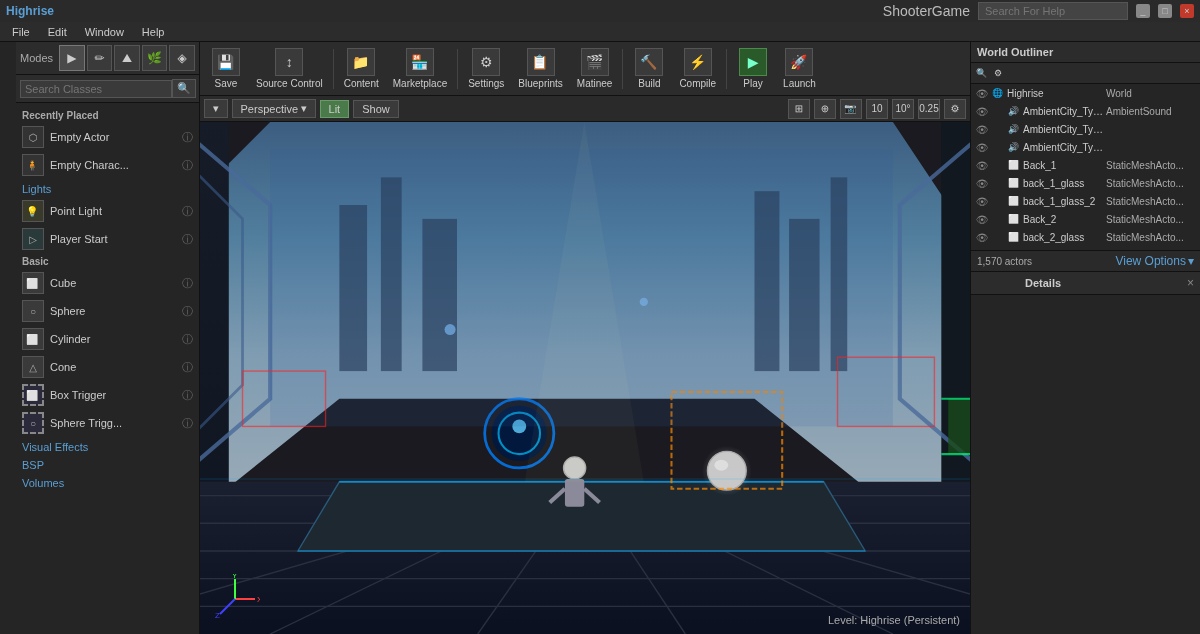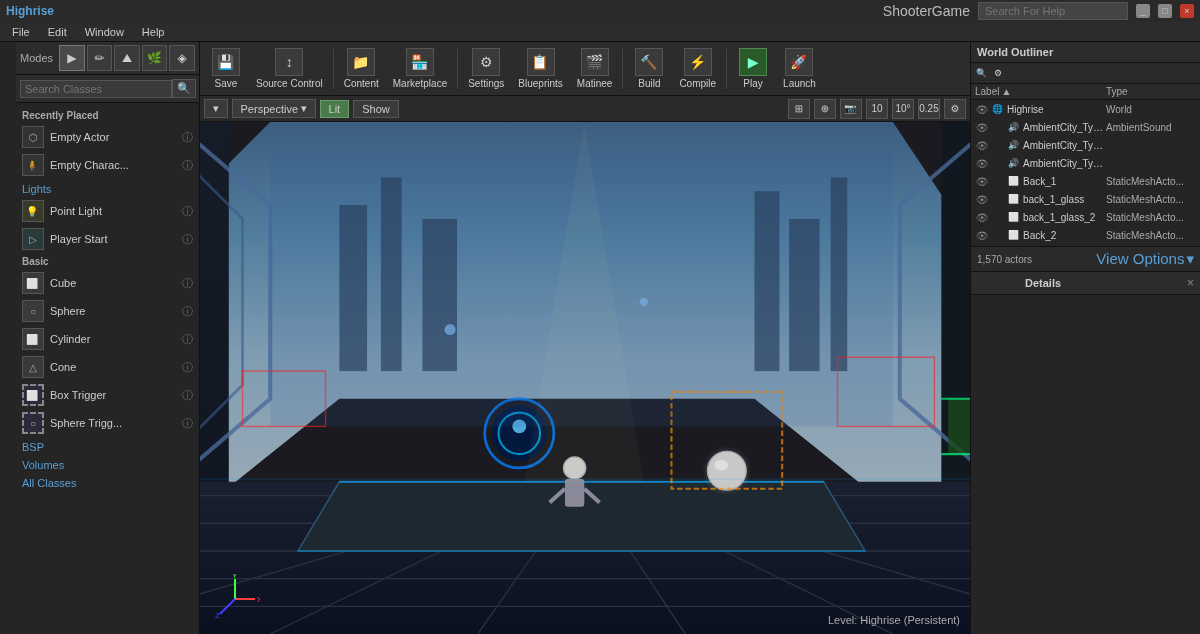--- a/index.html
+++ b/index.html
@@ -90,21 +90,21 @@
     .wo-col.type { width: 90px; }
     #wo-list { flex: 1; overflow-y: auto; }
     .wo-item { display: flex; align-items: center; padding: 2px 4px; cursor: pointer; gap: 2px; }
     .wo-vis { width: 14px; height: 14px; display: flex; align-items: center; justify-content: center; color: #888; font-size: 10px; }
     .wo-indent { width: 14px; }
     .wo-icon { width: 14px; height: 14px; display: flex; align-items: center; justify-content: center; font-size: 9px; }
     .wo-name { flex: 1; font-size: 10px; color: #ccc; overflow: hidden; text-overflow: ellipsis; white-space: nowrap; }
     .wo-type { width: 90px; font-size: 10px; color: #aaa; overflow: hidden; text-overflow: ellipsis; white-space: nowrap; }
     #wo-footer { padding: 3px 6px; background: #2a2a2a; display: flex; align-items: center; justify-content: space-between; border-top: 1px solid #111; }
     .wo-count { font-size: 10px; color: #aaa; }
-    .view-options { font-size: 15px; color: #5a9fd4; cursor: pointer; display: flex; align-items: flex-start; gap: 2px; }
+    .view-options { font-size: 12px; color: #5a9fd4; cursor: pointer; display: flex; align-items: center; gap: 2px; }
 
     
     #details-panel { flex: 1; background: #252525; display: flex; flex-direction: column; }
     #details-header { background: #2c2c2c; padding: 4px 6px; display: flex; align-items: center; justify-content: space-between; border-bottom: 1px solid #111; }
     #details-header .title { color: #ccc; font-size: 11px; font-weight: bold; padding-left: 48px; }
     .close-btn { color: #888; font-size: 12px; cursor: pointer; }
     #details-content { flex: 1; padding: 8px; color: #777; font-size: 11px; }
 
     
     ::-webkit-scrollbar { width: 6px; height: 6px; }
@@ -215,23 +215,23 @@
         <span class="class-name">Box Trigger</span>
         <span class="class-info">ⓘ</span>
       </div>
 
       <div class="class-item">
         <div class="class-icon cube" style="border:2px dashed #888;background:#2a2a3a;">○</div>
         <span class="class-name">Sphere Trigg...</span>
         <span class="class-info">ⓘ</span>
       </div>
 
+      <div class="subsection">Visual Effects</div>
       <div class="subsection">BSP</div>
       <div class="subsection">Volumes</div>
-      <div class="subsection">All Classes</div>
     </div>
   </div>
 
   <div id="center">
 
     <div id="top-toolbar">
       <div class="toolbar-btn">
         <div class="toolbar-icon">💾</div>
         <span>Save</span>
       </div>
@@ -422,29 +422,20 @@
   <div id="right-panel">
 
     <div id="world-outliner">
       <div id="wo-header">
         <span class="title">World Outliner</span>
       </div>
       <div id="wo-search">
         <span class="wo-icon">🔍</span>
         <span class="wo-icon">⚙</span>
       </div>
-      <div id="wo-cols">
-        <div class="wo-col label">
-          <span>Label</span>
-          <span>▲</span>
-        </div>
-        <div class="wo-col type">
-          <span>Type</span>
-        </div>
-      </div>
       <div id="wo-list">
 
         <div class="wo-item">
           <div class="wo-vis">👁</div>
           <div class="wo-icon">🌐</div>
           <span class="wo-name">Highrise</span>
           <span class="wo-type">World</span>
         </div>
         <div class="wo-item">
           <div class="wo-vis">👁</div>

